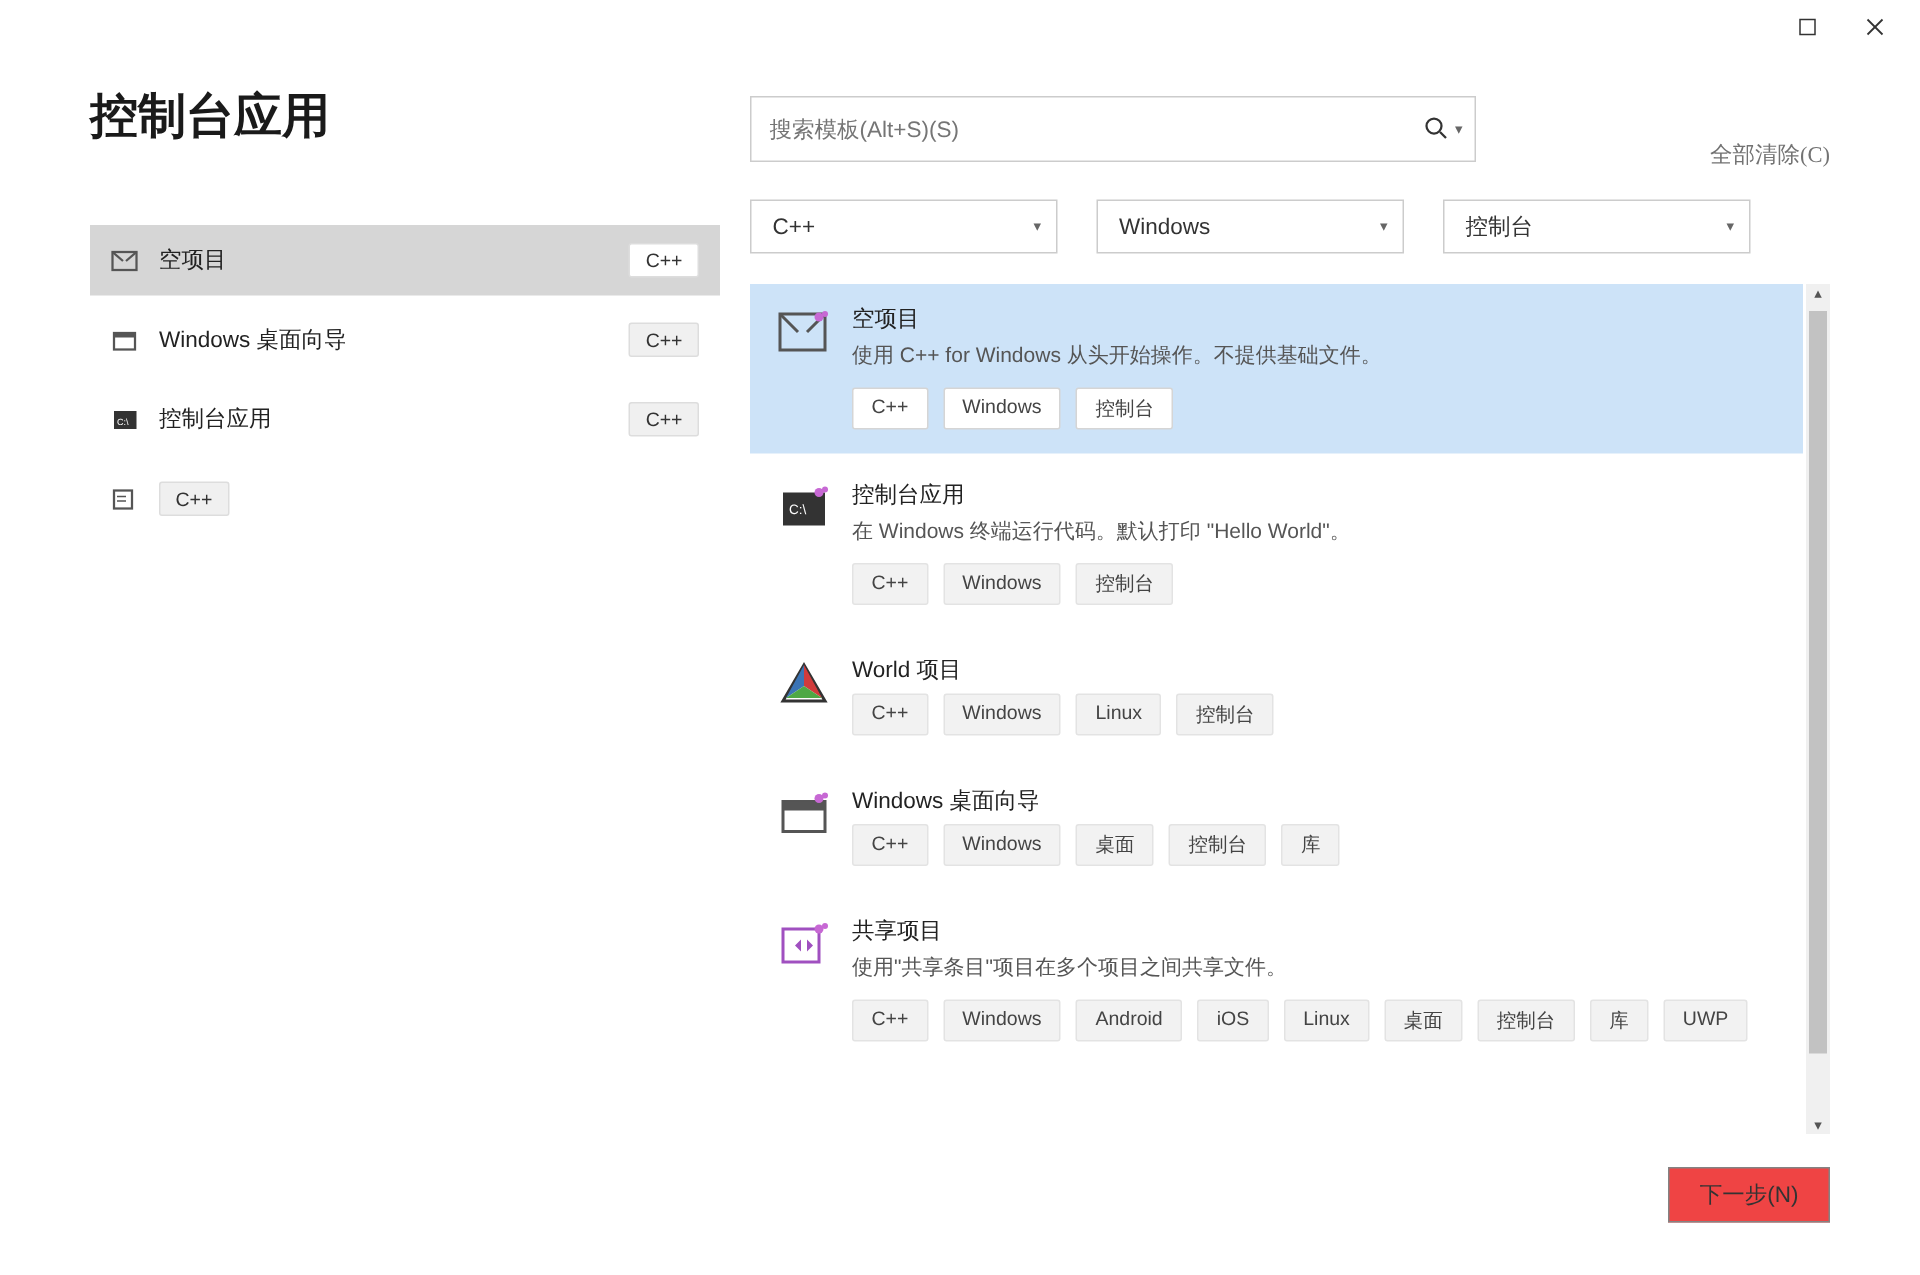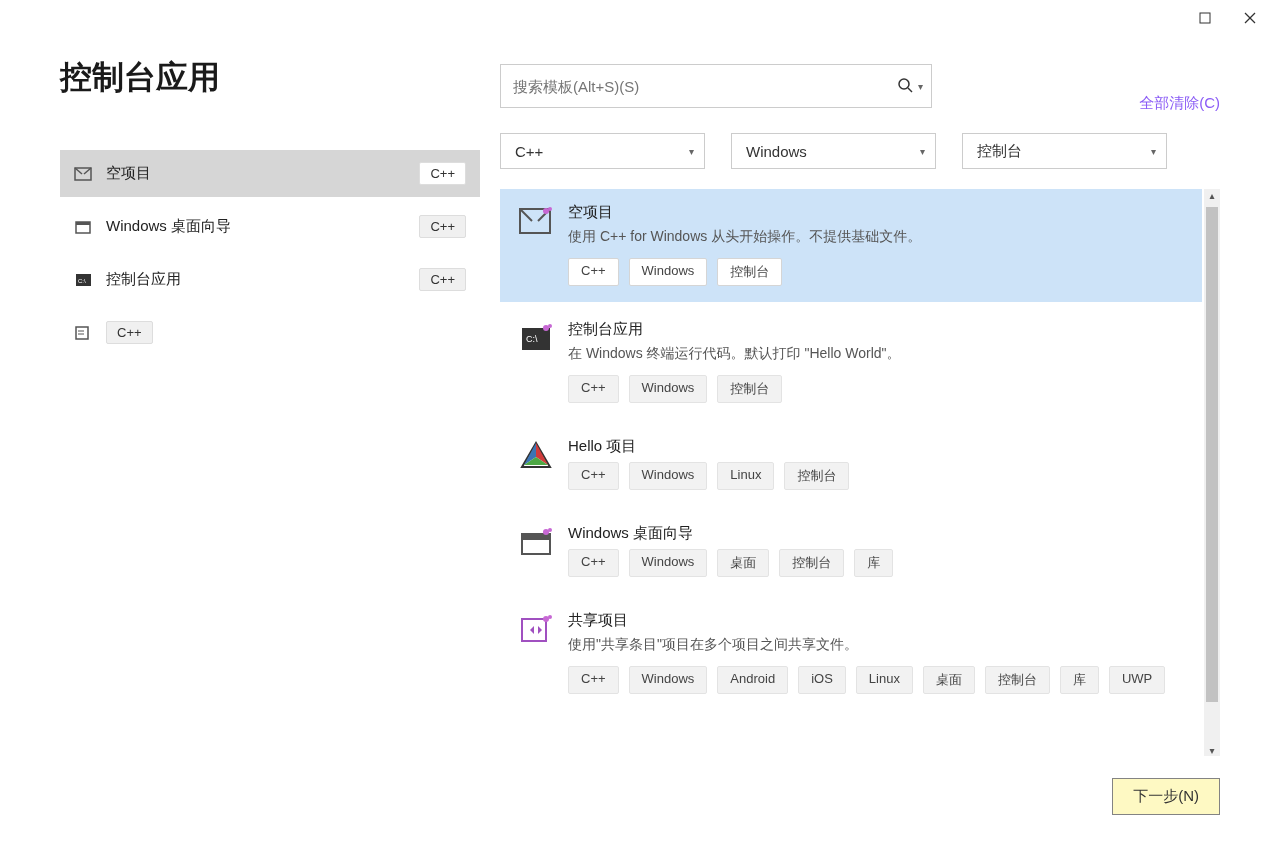--- a/index.html
+++ b/index.html
@@ -89,21 +89,21 @@
       display: flex;
       flex-direction: column;
     }
     .top-row {
       display: flex;
       align-items: flex-start;
       margin-bottom: 20px;
       margin-top: 18px;
     }
     .search-box {
-      width: 432px;
+      width: 484px;
       height: 44px;
       border: 1px solid #ccc;
       display: flex;
       align-items: center;
       padding: 0 8px 0 12px;
     }
     .search-input {
       flex: 1;
       border: none;
       outline: none;
@@ -111,24 +111,25 @@
       color: #666;
     }
     .search-icon-box {
       display: flex;
       align-items: center;
       gap: 4px;
       cursor: pointer;
     }
     .clear-link {
       margin-left: auto;
-      color: #8b5cf6;
+      color: #737373;
       font-size: 15px;
       cursor: pointer;
       margin-top: 30px;
+      font-family: Liberation Serif, serif;
     }
     .filter-row {
       display: flex;
       gap: 26px;
       margin-bottom: 20px;
     }
     .filter-dropdown {
       width: 205px;
       height: 36px;
       border: 1px solid #ccc;
@@ -228,21 +229,21 @@
     }
     .scroll-arrow.up { top: -2px; }
     .scroll-arrow.down { bottom: -2px; }
     .footer {
       display: flex;
       justify-content: flex-end;
       padding: 22px 60px 0 0;
     }
     .next-btn {
       border: 1px solid #838383;
-      background: #fef9c3;
+      background: #ef4444;
       padding: 8px 20px;
       font-size: 15px;
       color: #333;
       cursor: pointer;
     }
     .template-scroll::-webkit-scrollbar { width: 0; }
   </style>
 </head>
 <body>
 
@@ -368,21 +369,21 @@
     </div>
   </div>
           <div class="template-item">
     <div class="template-icon"><svg width="36" height="32">
                 <polygon points="18,4 32,28 4,28" fill="none" stroke="#333" stroke-width="2"></polygon>
                 <polygon points="18,4 18,18 6,26" fill="#3b74b5"></polygon>
                 <polygon points="18,4 18,18 30,26" fill="#d13b3b"></polygon>
                 <polygon points="18,18 6,26 30,26" fill="#4ea845"></polygon>
               </svg></div>
     <div class="template-content">
-      <div class="template-name">Hello 项目</div>
+      <div class="template-name">World 项目</div>
       <div class="tag-row">
                 <span class="tag">C++</span>
                 <span class="tag">Windows</span>
                 <span class="tag">Linux</span>
                 <span class="tag">控制台</span>
               </div>
     </div>
   </div>
           <div class="template-item">
     <div class="template-icon"><svg width="36" height="32">

